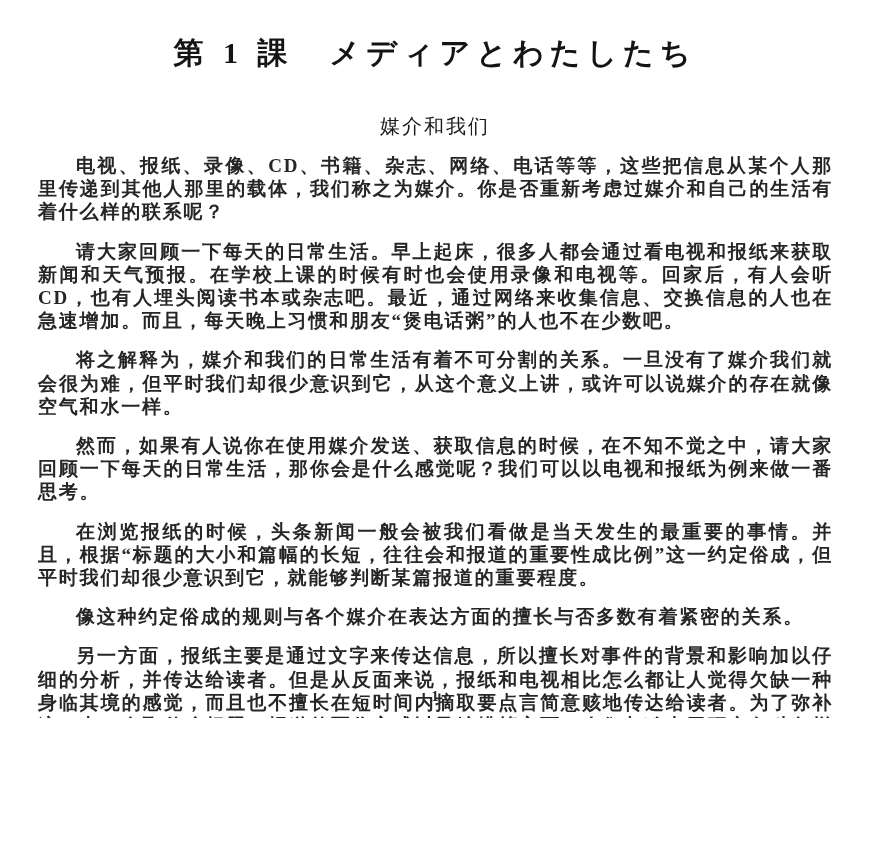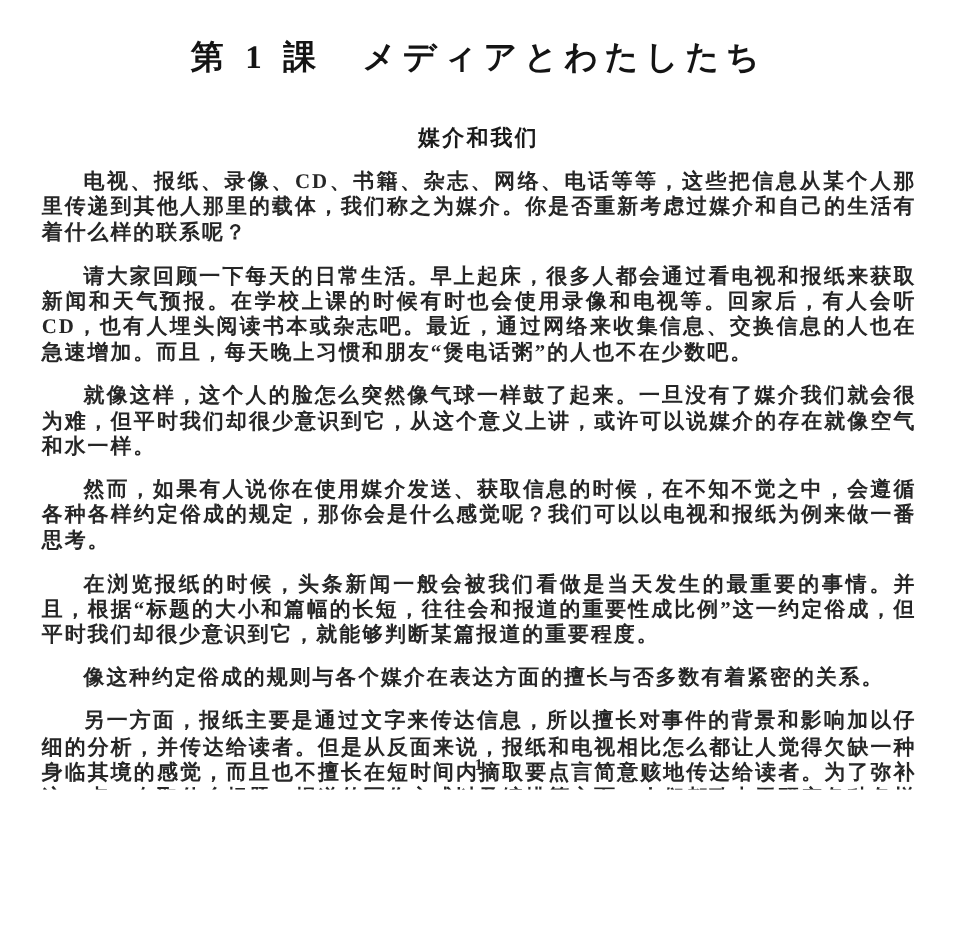--- a/index.html
+++ b/index.html
@@ -24,21 +24,21 @@
     font-weight: 700;
     letter-spacing: 6px;
     color: #141414;
     white-space: pre;
   }
   .section-heading {
     margin: 45px 0 16px 0;
     text-align: center;
     font-size: 20px;
     line-height: 23px;
-    font-weight: 700;
+    font-weight: 400;
     letter-spacing: 2px;
     color: #1a1a1a;
   }
   .body-text {
     margin: 13px 21px 0 22px;
   }
   .body-text p {
     margin: 16px;
     font-size: 19px;
     line-height: 23.2px;
@@ -64,22 +64,22 @@
 
 <div class="page">
 
   <h1 class="lesson-title">第 1 課　メディアとわたしたち</h1>
 
   <h2 class="section-heading">媒介和我们</h2>
 
   <div class="body-text">
     <p>电视、报纸、录像、CD、书籍、杂志、网络、电话等等，这些把信息从某个人那里传递到其他人那里的载体，我们称之为媒介。你是否重新考虑过媒介和自己的生活有着什么样的联系呢？</p>
     <p>请大家回顾一下每天的日常生活。早上起床，很多人都会通过看电视和报纸来获取新闻和天气预报。在学校上课的时候有时也会使用录像和电视等。回家后，有人会听 CD，也有人埋头阅读书本或杂志吧。最近，通过网络来收集信息、交换信息的人也在急速增加。而且，每天晚上习惯和朋友“煲电话粥”的人也不在少数吧。</p>
-    <p>就像这样，这个人的脸怎么突然像气球一样鼓了起来。一旦没有了媒介我们就会很为难，但平时我们却很少意识到它，从这个意义上讲，或许可以说媒介的存在就像空气和水一样。</p>
-    <p>然而，如果有人说你在使用媒介发送、获取信息的时候，在不知不觉之中，会遵循各种各样约定俗成的规定，那你会是什么感觉呢？我们可以以电视和报纸为例来做一番思考。</p>
+    <p>将之解释为，媒介和我们的日常生活有着不可分割的关系。一旦没有了媒介我们就会很为难，但平时我们却很少意识到它，从这个意义上讲，或许可以说媒介的存在就像空气和水一样。</p>
+    <p>然而，如果有人说你在使用媒介发送、获取信息的时候，在不知不觉之中，请大家回顾一下每天的日常生活，那你会是什么感觉呢？我们可以以电视和报纸为例来做一番思考。</p>
     <p>在浏览报纸的时候，头条新闻一般会被我们看做是当天发生的最重要的事情。并且，根据“标题的大小和篇幅的长短，往往会和报道的重要性成比例”这一约定俗成，但平时我们却很少意识到它，就能够判断某篇报道的重要程度。</p>
     <p>像这种约定俗成的规则与各个媒介在表达方面的擅长与否多数有着紧密的关系。</p>
     <p>另一方面，报纸主要是通过文字来传达信息，所以擅长对事件的背景和影响加以仔细的分析，并传达给读者。但是从反面来说，报纸和电视相比怎么都让人觉得欠缺一种身临其境的感觉，而且也不擅长在短时间内摘取要点言简意赅地传达给读者。为了弥补这一点，在取什么标题、报道的写作方式以及编排等方面，人们都致力于研究各种各样的规则。</p>
 
   </div>
 
   <div class="page-number">1</div>
 
 </div>
 

